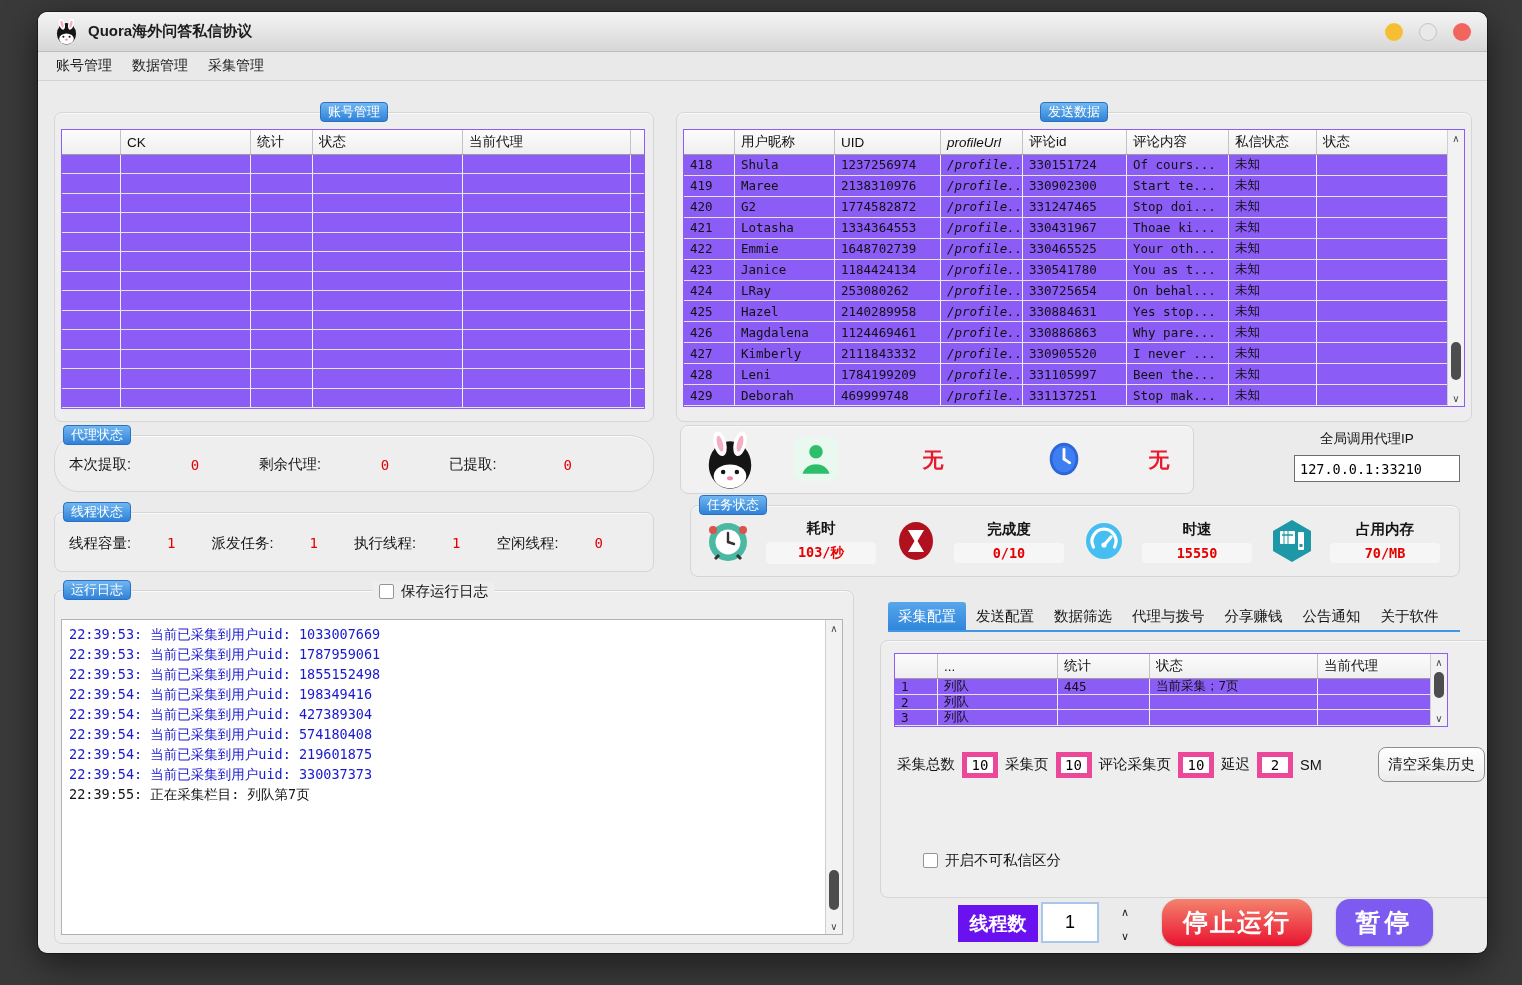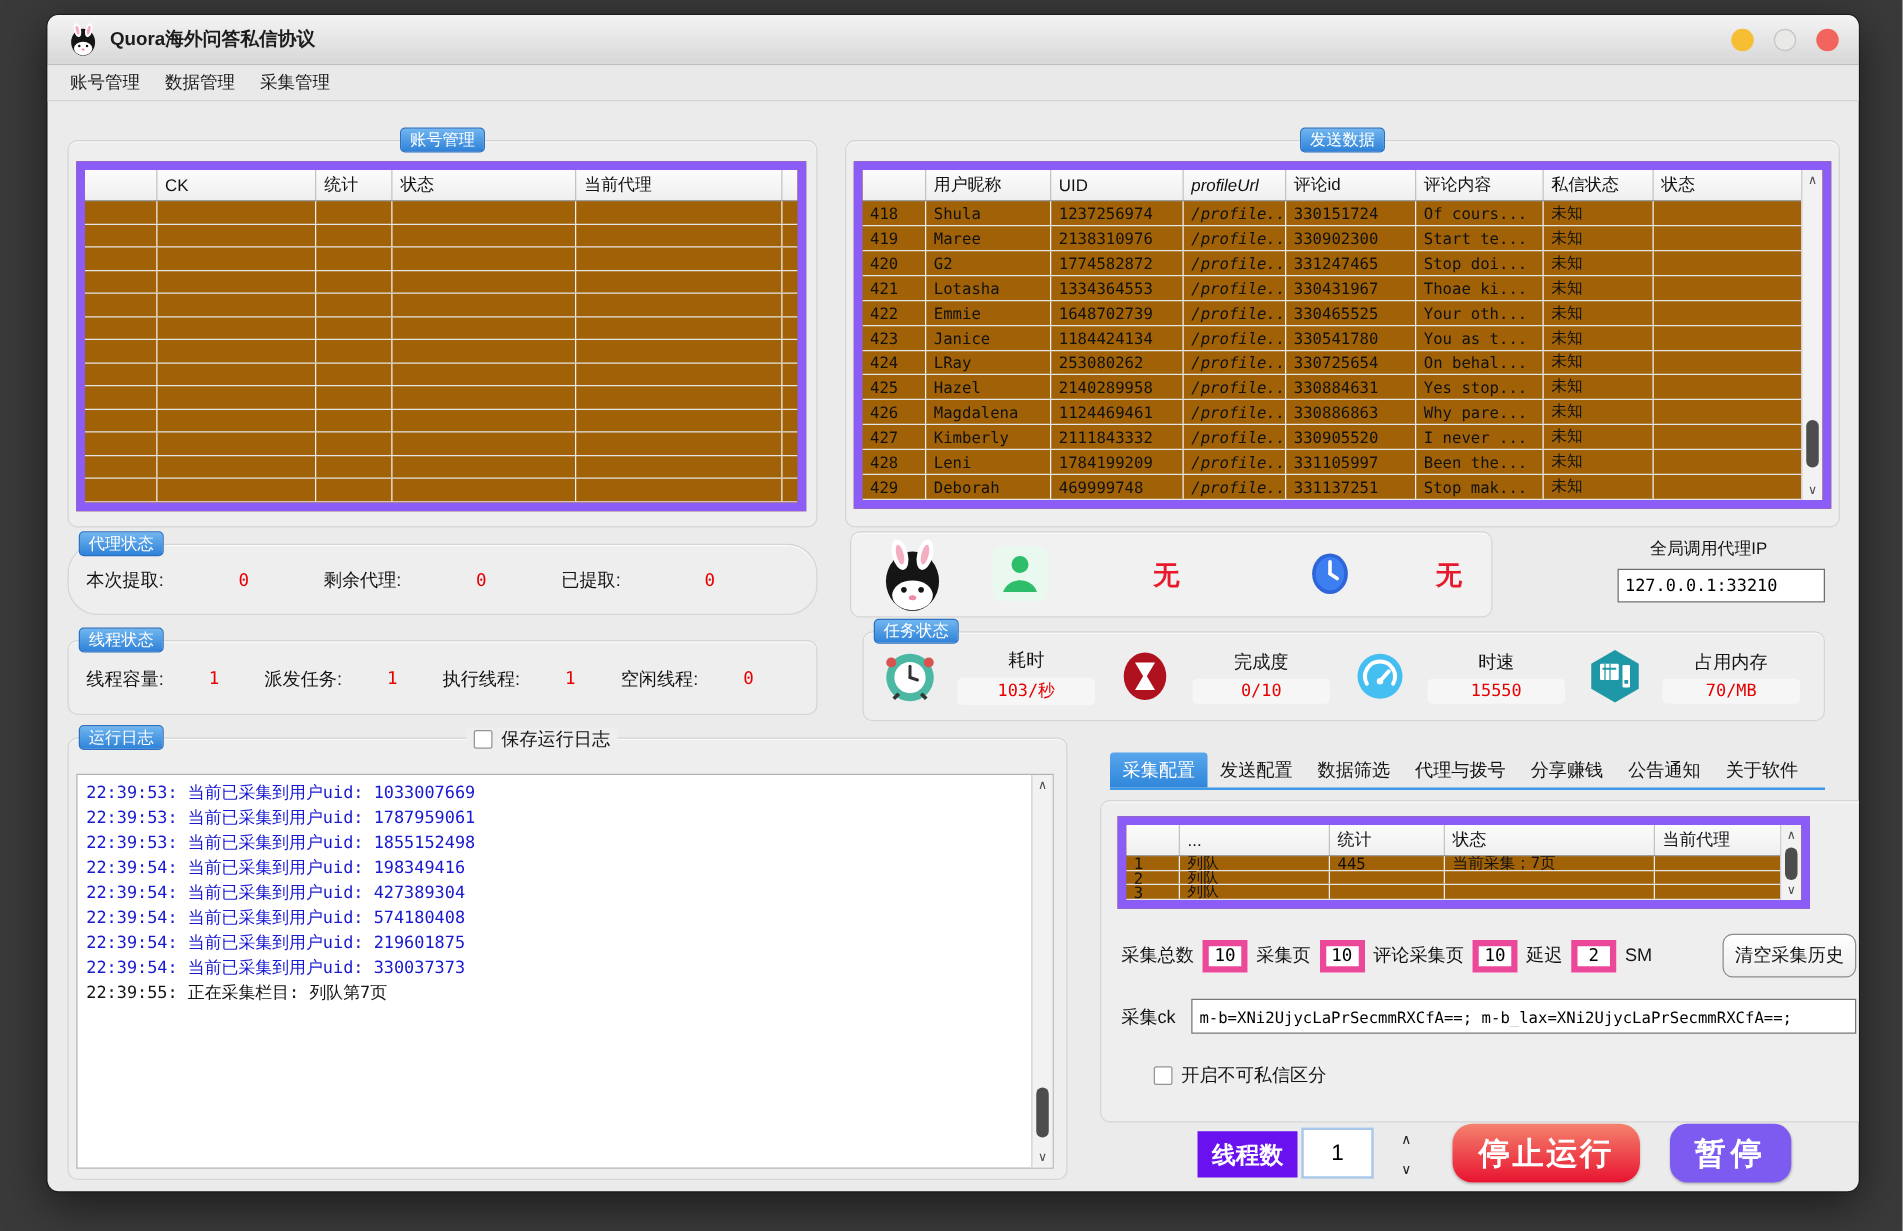--- a/index.html
+++ b/index.html
@@ -25,21 +25,21 @@
   .menubar{height:28px;background:#e9e9e9;border-bottom:1px solid #d2d2d2;display:flex;align-items:center;padding:0 8px;}
   .menu-item{font-size:14px;color:#1c1c1c;padding:3px 10px;}
 
   
   .gbox{position:absolute;border:1px solid #d5d5d5;border-radius:8px;background:#eeeeee;box-shadow:inset 0 1px 0 #fafafa;}
   .badge{position:absolute;top:-11px;left:8px;background:linear-gradient(#70b6f0,#2f82d8);border:1px solid #2b70c2;
          color:#fff;font-size:13px;line-height:18px;padding:0 7px;border-radius:4px;white-space:nowrap;z-index:3;}
   .badge.center{left:50%;transform:translateX(-50%);}
 
   
-  .tbl{position:absolute;background:#a16207;border:7px solid #8b5cf6;display:flex;flex-direction:column;overflow:hidden;box-sizing:border-box;}
+  .tbl{position:absolute;background:#8b5cf6;border:1px solid #8b5cf6;display:flex;flex-direction:column;overflow:hidden;box-sizing:border-box;}
   .trow{display:flex;align-items:stretch;min-height:0;}
   .thead{flex:0 0 24px;background:linear-gradient(#fcfcfc,#efefef);border-bottom:1px solid #9d9d9d;font-size:13.5px;color:#111;}
   .tbody{flex:1;display:flex;flex-direction:column;min-height:0;}
   .tbody .trow{flex:1;border-bottom:1px solid #e5e5e5;font-size:13px;color:#111;}
   .cell{padding:0 6px;white-space:nowrap;overflow:hidden;box-sizing:border-box;display:flex;align-items:center;}
   .thead .cell{border-left:1px solid #c3c3c3;}
   .thead .cell:first-child{border-left:none;}
   .tbody .cell{border-left:1px solid #f0f0f0;font-family:"DejaVu Sans Mono","Liberation Mono",monospace;font-size:12.5px;}
   .tbody .cell:first-child{border-left:none;}
 
@@ -65,21 +65,21 @@
 
   
   .g-proxybar{background:#f1f1f1;}
   .pbar-item{position:absolute;}
   .red-none{color:#e8192c;font-size:21px;font-weight:bold;}
   .gp-label{position:absolute;font-size:13.5px;color:#141414;}
   .gp-input{position:absolute;border:1px solid #6e6e6e;background:#fff;font-size:13.5px;padding:0 5px;box-sizing:border-box;}
 
   
   .taskwrap{position:absolute;left:8px;right:8px;top:8px;bottom:8px;display:flex;}
-  .titem{flex:1;display:flex;align-items:center;gap:10px;padding:0 6px;min-width:0;}
+  .titem{flex:1;display:flex;align-items:center;gap:10px;padding:0 6px;min-width:0;font-weight:bold;}
   .ticon{width:46px;height:46px;flex:0 0 46px;}
   .ticon svg{width:100%;height:100%;display:block;}
   .tcol{flex:1;display:flex;flex-direction:column;gap:4px;align-items:center;min-width:0;}
   .tlabel{font-size:14.5px;color:#141414;white-space:nowrap;}
   .tval{background:#f6f6f6;border-radius:4px;color:#e60000;font-size:13.5px;width:92%;text-align:center;padding:2px 0;
         font-family:"DejaVu Sans Mono","Liberation Mono",monospace;}
 
   
   .logbox{position:absolute;left:6px;top:28px;right:10px;bottom:8px;background:#fff;border:1px solid #b2b2b2;
           overflow:hidden;padding:4px 22px 4px 7px;box-sizing:border-box;}
@@ -641,24 +641,20 @@
         <span class="flabel">采集页</span>
         <input class="finput" type="text" value="10" style="">
         <span class="flabel">评论采集页</span>
         <input class="finput" type="text" value="10" style="">
         <span class="flabel">延迟</span>
         <input class="finput" type="text" value="2" style="">
         <span class="flabel">SM</span>
         <button class="btn-clear">清空采集历史</button>
     </div>
 
-    <div class="ckrow">
-      <span class="flabel">采集ck</span>
-      <input class="ckinput" type="text" value="m-b=XNi2UjycLaPrSecmmRXCfA==; m-b_lax=XNi2UjycLaPrSecmmRXCfA==;" style="">
-    </div>
 
     <div class="cbrow dmrow">
       <span class="cb"></span>
       <span>开启不可私信区分</span>
     </div>
   </div>
 
   <div class="threadlabel">线程数</div>
   <input class="threadinput" type="text" value="1" style="">
   <div class="spin">

